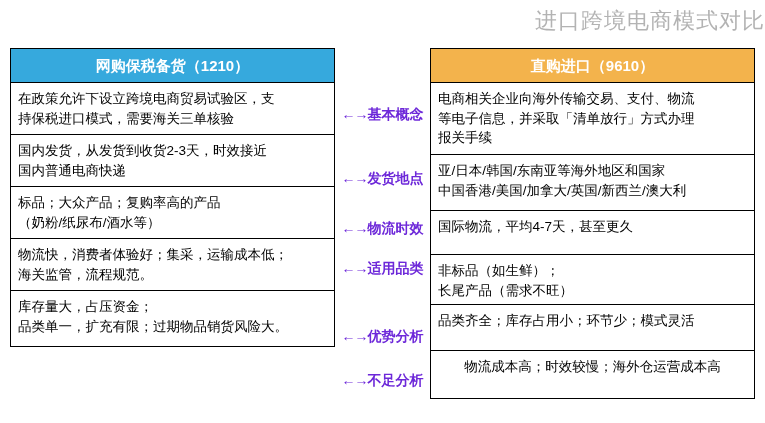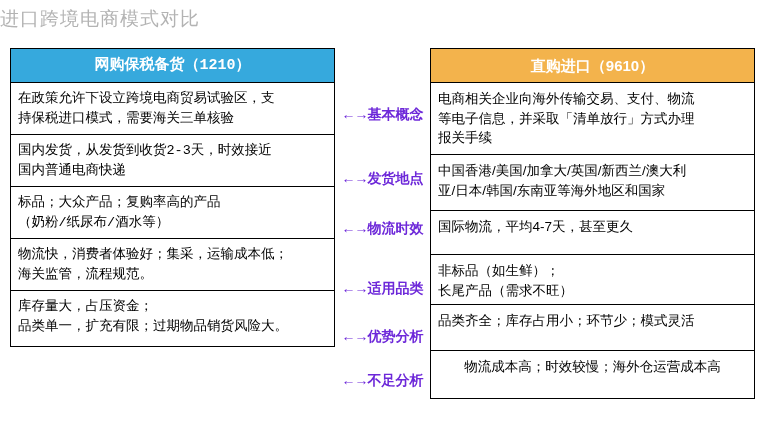--- a/index.html
+++ b/index.html
@@ -16,36 +16,36 @@
   #root {
     position: relative;
     width: 765px;
     height: 423px;
   }
   .title {
     position: absolute;
     top: 6px;
     left: 0;
     width: 765px;
-    text-align: left;
-    font-size: 19px;
+    text-align: right;
+    font-size: 22px;
     color: #b3b3b3;
     letter-spacing: 1px;
     font-weight: normal;
   }
 
   
   .col {
     position: absolute;
     top: 48px;
     box-sizing: border-box;
     border: 1px solid #000000;
     background: #ffffff;
   }
-  .col-left  { left: 10px;  width: 325px; font-family: Liberation Mono, monospace; }
+  .col-left  { left: 10px;  width: 325px; }
   .col-right { left: 430px; width: 325px; }
 
   .col-header {
     height: 34px;
     line-height: 34px;
     text-align: center;
     font-size: 15px;
     font-weight: bold;
     color: #ffffff;
     border-bottom: 1px solid #000000;
@@ -138,22 +138,22 @@
   <div class="col col-right">
     <div class="col-header hdr-right">直购进口（9610）</div>
 
     <div class="cell r0">
       <span class="ln">电商相关企业向海外传输交易、支付、物流</span>
       <span class="ln">等电子信息，并采取「清单放行」方式办理</span>
       <span class="ln">报关手续</span>
     </div>
 
     <div class="cell r1">
+      <span class="ln">亚/日本/韩国/东南亚等海外地区和国家</span>
       <span class="ln">中国香港/美国/加拿大/英国/新西兰/澳大利</span>
-      <span class="ln">亚/日本/韩国/东南亚等海外地区和国家</span>
     </div>
 
     <div class="cell r2">
       <span class="ln">国际物流，平均4-7天，甚至更久</span>
     </div>
 
     <div class="cell r3">
       <span class="ln">非标品（如生鲜）；</span>
       <span class="ln">长尾产品（需求不旺）</span>
     </div>
@@ -169,21 +169,21 @@
 
   <div class="mid" style="top:106px;">
     <span class="arrows">←→</span><span>基本概念</span>
   </div>
   <div class="mid" style="top:170px;">
     <span class="arrows">←→</span><span>发货地点</span>
   </div>
   <div class="mid" style="top:220px;">
     <span class="arrows">←→</span><span>物流时效</span>
   </div>
-  <div class="mid" style="top:280px;">
+  <div class="mid" style="top:260px;">
     <span class="arrows">←→</span><span>适用品类</span>
   </div>
   <div class="mid" style="top:328px;">
     <span class="arrows">←→</span><span>优势分析</span>
   </div>
   <div class="mid" style="top:372px;">
     <span class="arrows">←→</span><span>不足分析</span>
   </div>
 
 </div>

